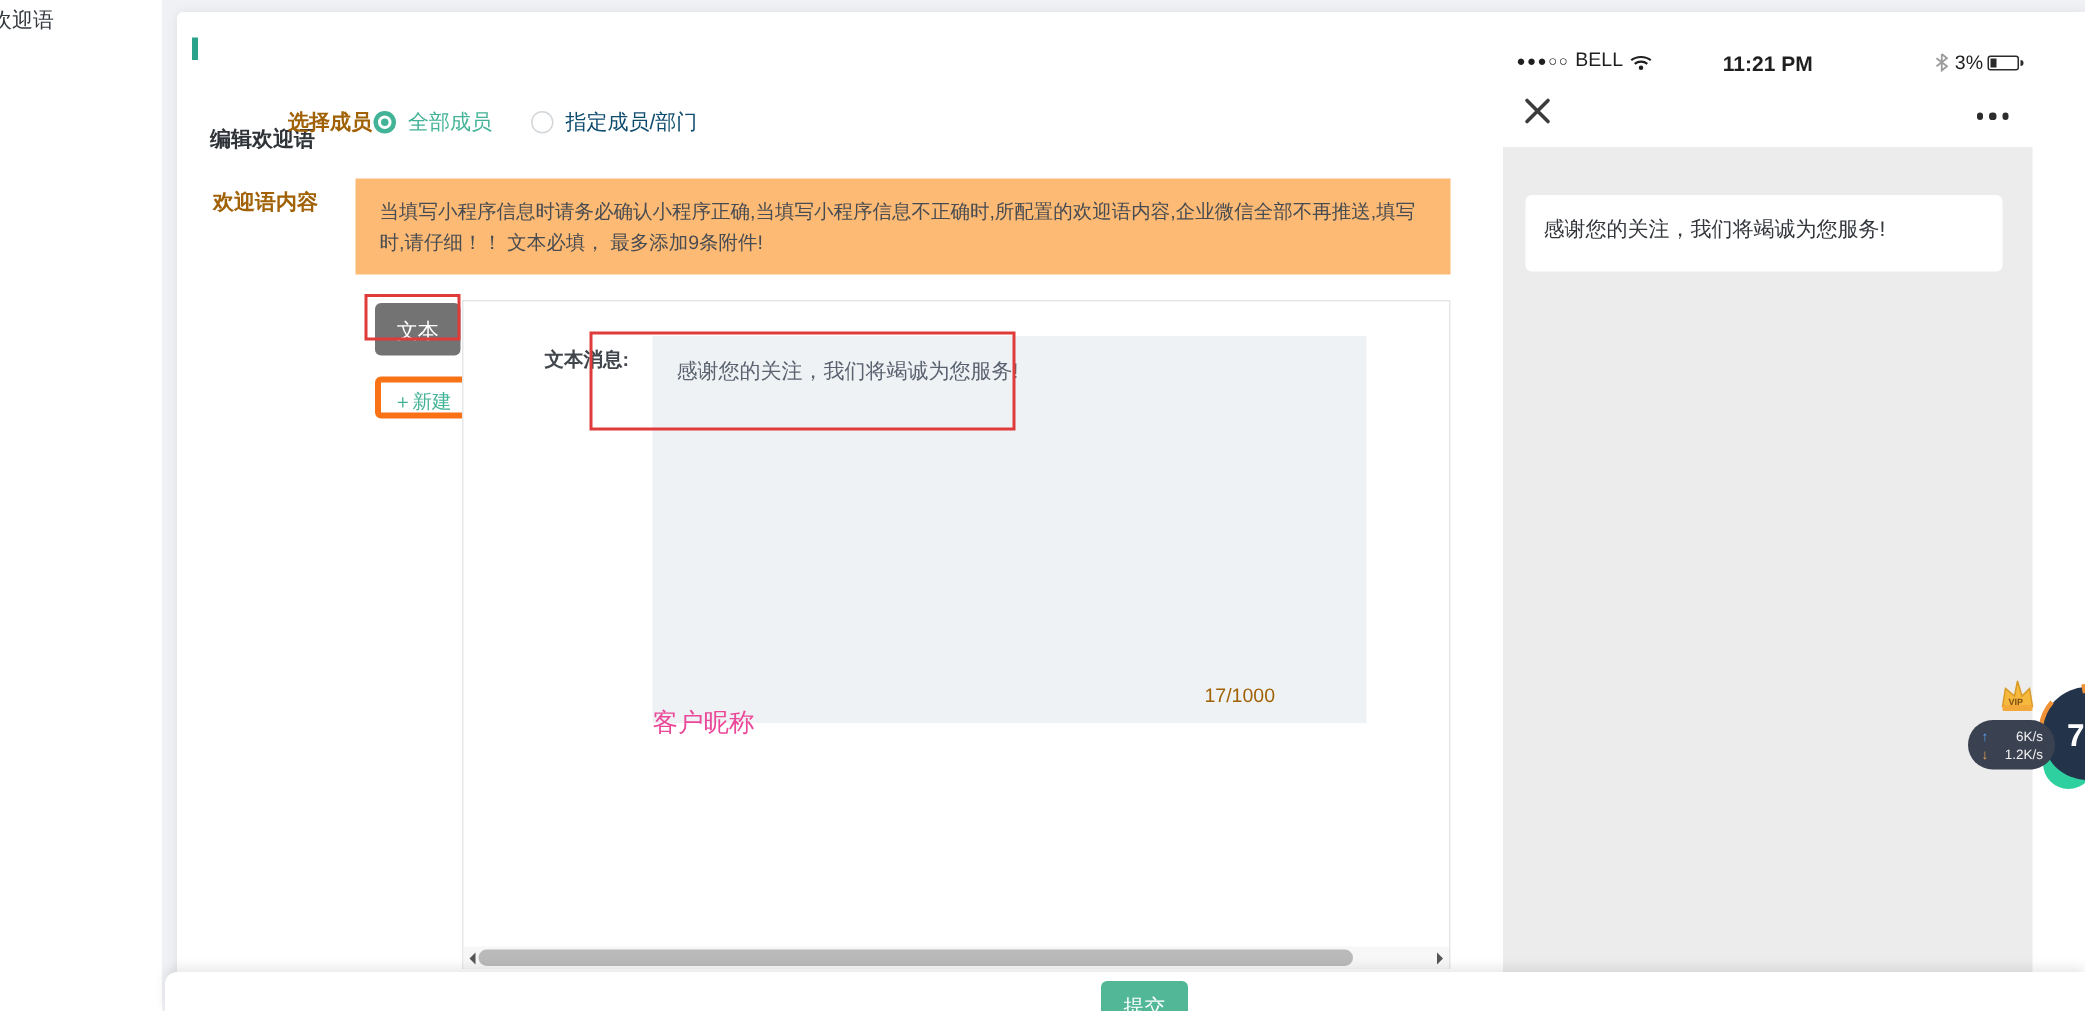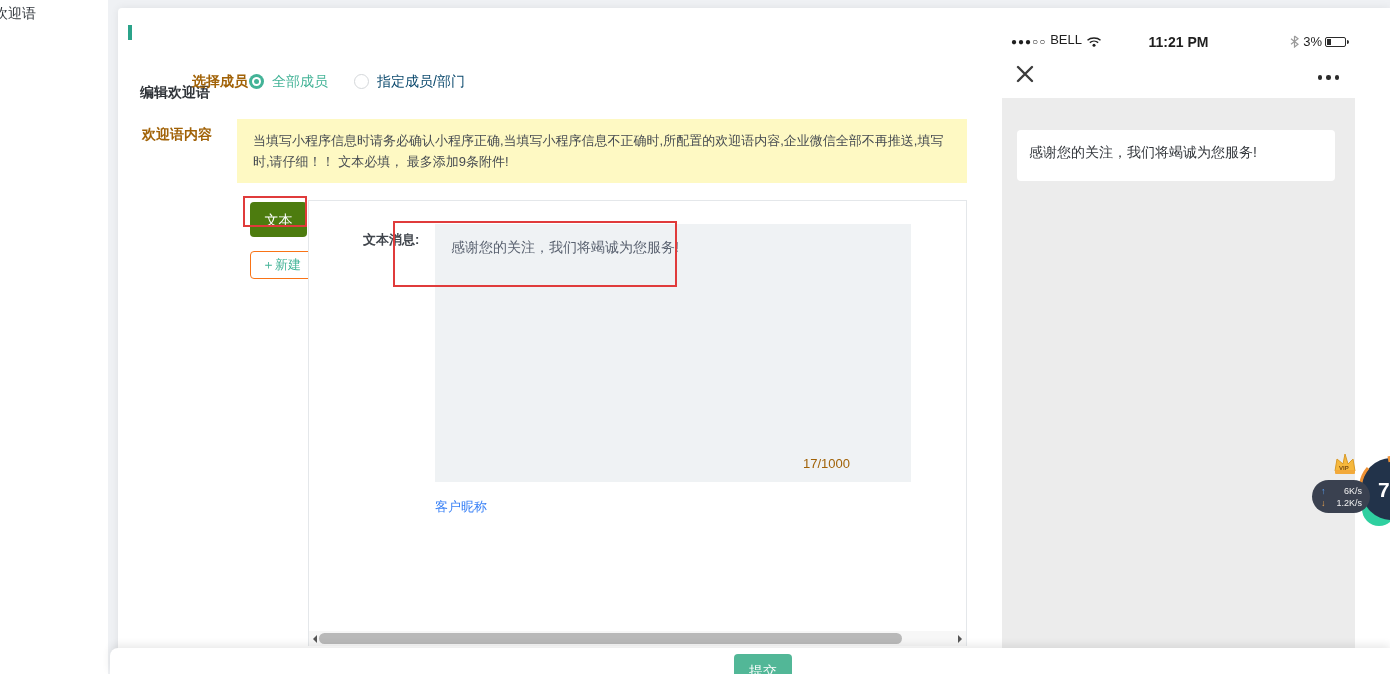--- a/index.html
+++ b/index.html
@@ -26,36 +26,36 @@
   .radio{width:15px;height:15px;border-radius:50%;box-sizing:border-box;}
   .radio-on{left:249px;top:74px;background:#43b397;display:flex;align-items:center;justify-content:center;}
   .radio-on .ring{width:9px;height:9px;border-radius:50%;background:#fff;display:flex;align-items:center;justify-content:center;}
   .radio-on .dot{width:5px;height:5px;border-radius:50%;background:#43b397;}
   .radio-off{left:354px;top:74px;background:#fff;border:1px solid #d4d7da;}
   .opt-all{left:272px;top:73px;font-size:14px;color:#43b397;}
   .opt-spec{left:377px;top:73px;font-size:14px;color:#0c4a6e;}
 
   
   .lbl-content{left:142px;top:126px;}
-  .notice-box{left:237px;top:119px;width:730px;height:64px;background:#fef9c3;
+  .notice-box{left:237px;top:119px;width:730px;height:64px;background:#fdba74;
     box-sizing:border-box;padding:11px 16px;font-size:13px;line-height:21px;color:#474c52;}
 
   
-  .tab-text{left:250px;top:202px;width:57px;height:35px;background:#4d7c0f;border-radius:4px;
+  .tab-text{left:250px;top:202px;width:57px;height:35px;background:#737373;border-radius:4px;
     color:#fff;font-size:14px;text-align:center;line-height:36px;cursor:pointer;}
-  .btn-new{left:250px;top:251px;width:63px;height:28px;background:#fff;border:1px solid #f97316;
+  .btn-new{left:250px;top:251px;width:63px;height:28px;background:#fff;border:4px solid #f97316;
     border-radius:4px;box-sizing:border-box;color:#43b397;font-size:13px;text-align:center;line-height:26px;cursor:pointer;}
 
   
   .panel{left:308px;top:200px;width:659px;height:446px;background:#fff;border:1px solid #e4e7ea;box-sizing:border-box;}
   .lbl-msg{left:363px;top:231px;font-size:13px;font-weight:bold;color:#41464d;}
   .msg-area{left:435px;top:224px;width:476px;height:258px;background:#eff2f4;box-sizing:border-box;
     padding:13px 16px;font-size:14px;line-height:20px;color:#5a6270;cursor:text;}
   .msg-counter{left:803px;top:456px;font-size:13px;color:#a16207;}
-  .nickname{left:435px;top:498px;font-size:13px;color:#3b82f6;cursor:pointer;}
+  .nickname{left:435px;top:470px;font-size:17px;color:#ec4899;cursor:pointer;}
 
   
   .hscroll{left:309px;top:631px;width:657px;height:15px;background:#f7f7f7;}
   .hthumb{position:absolute;left:10px;top:2px;width:583px;height:11px;background:#b9b9b9;border-radius:6px;}
   .arr{position:absolute;width:0;height:0;border:4px solid transparent;top:4px;}
   .arr-l{left:0;border-right-color:#555;}
   .arr-r{right:0;border-left-color:#555;}
 
   
   .redbox{border:2px solid #e03b3b;z-index:40;pointer-events:none;}

